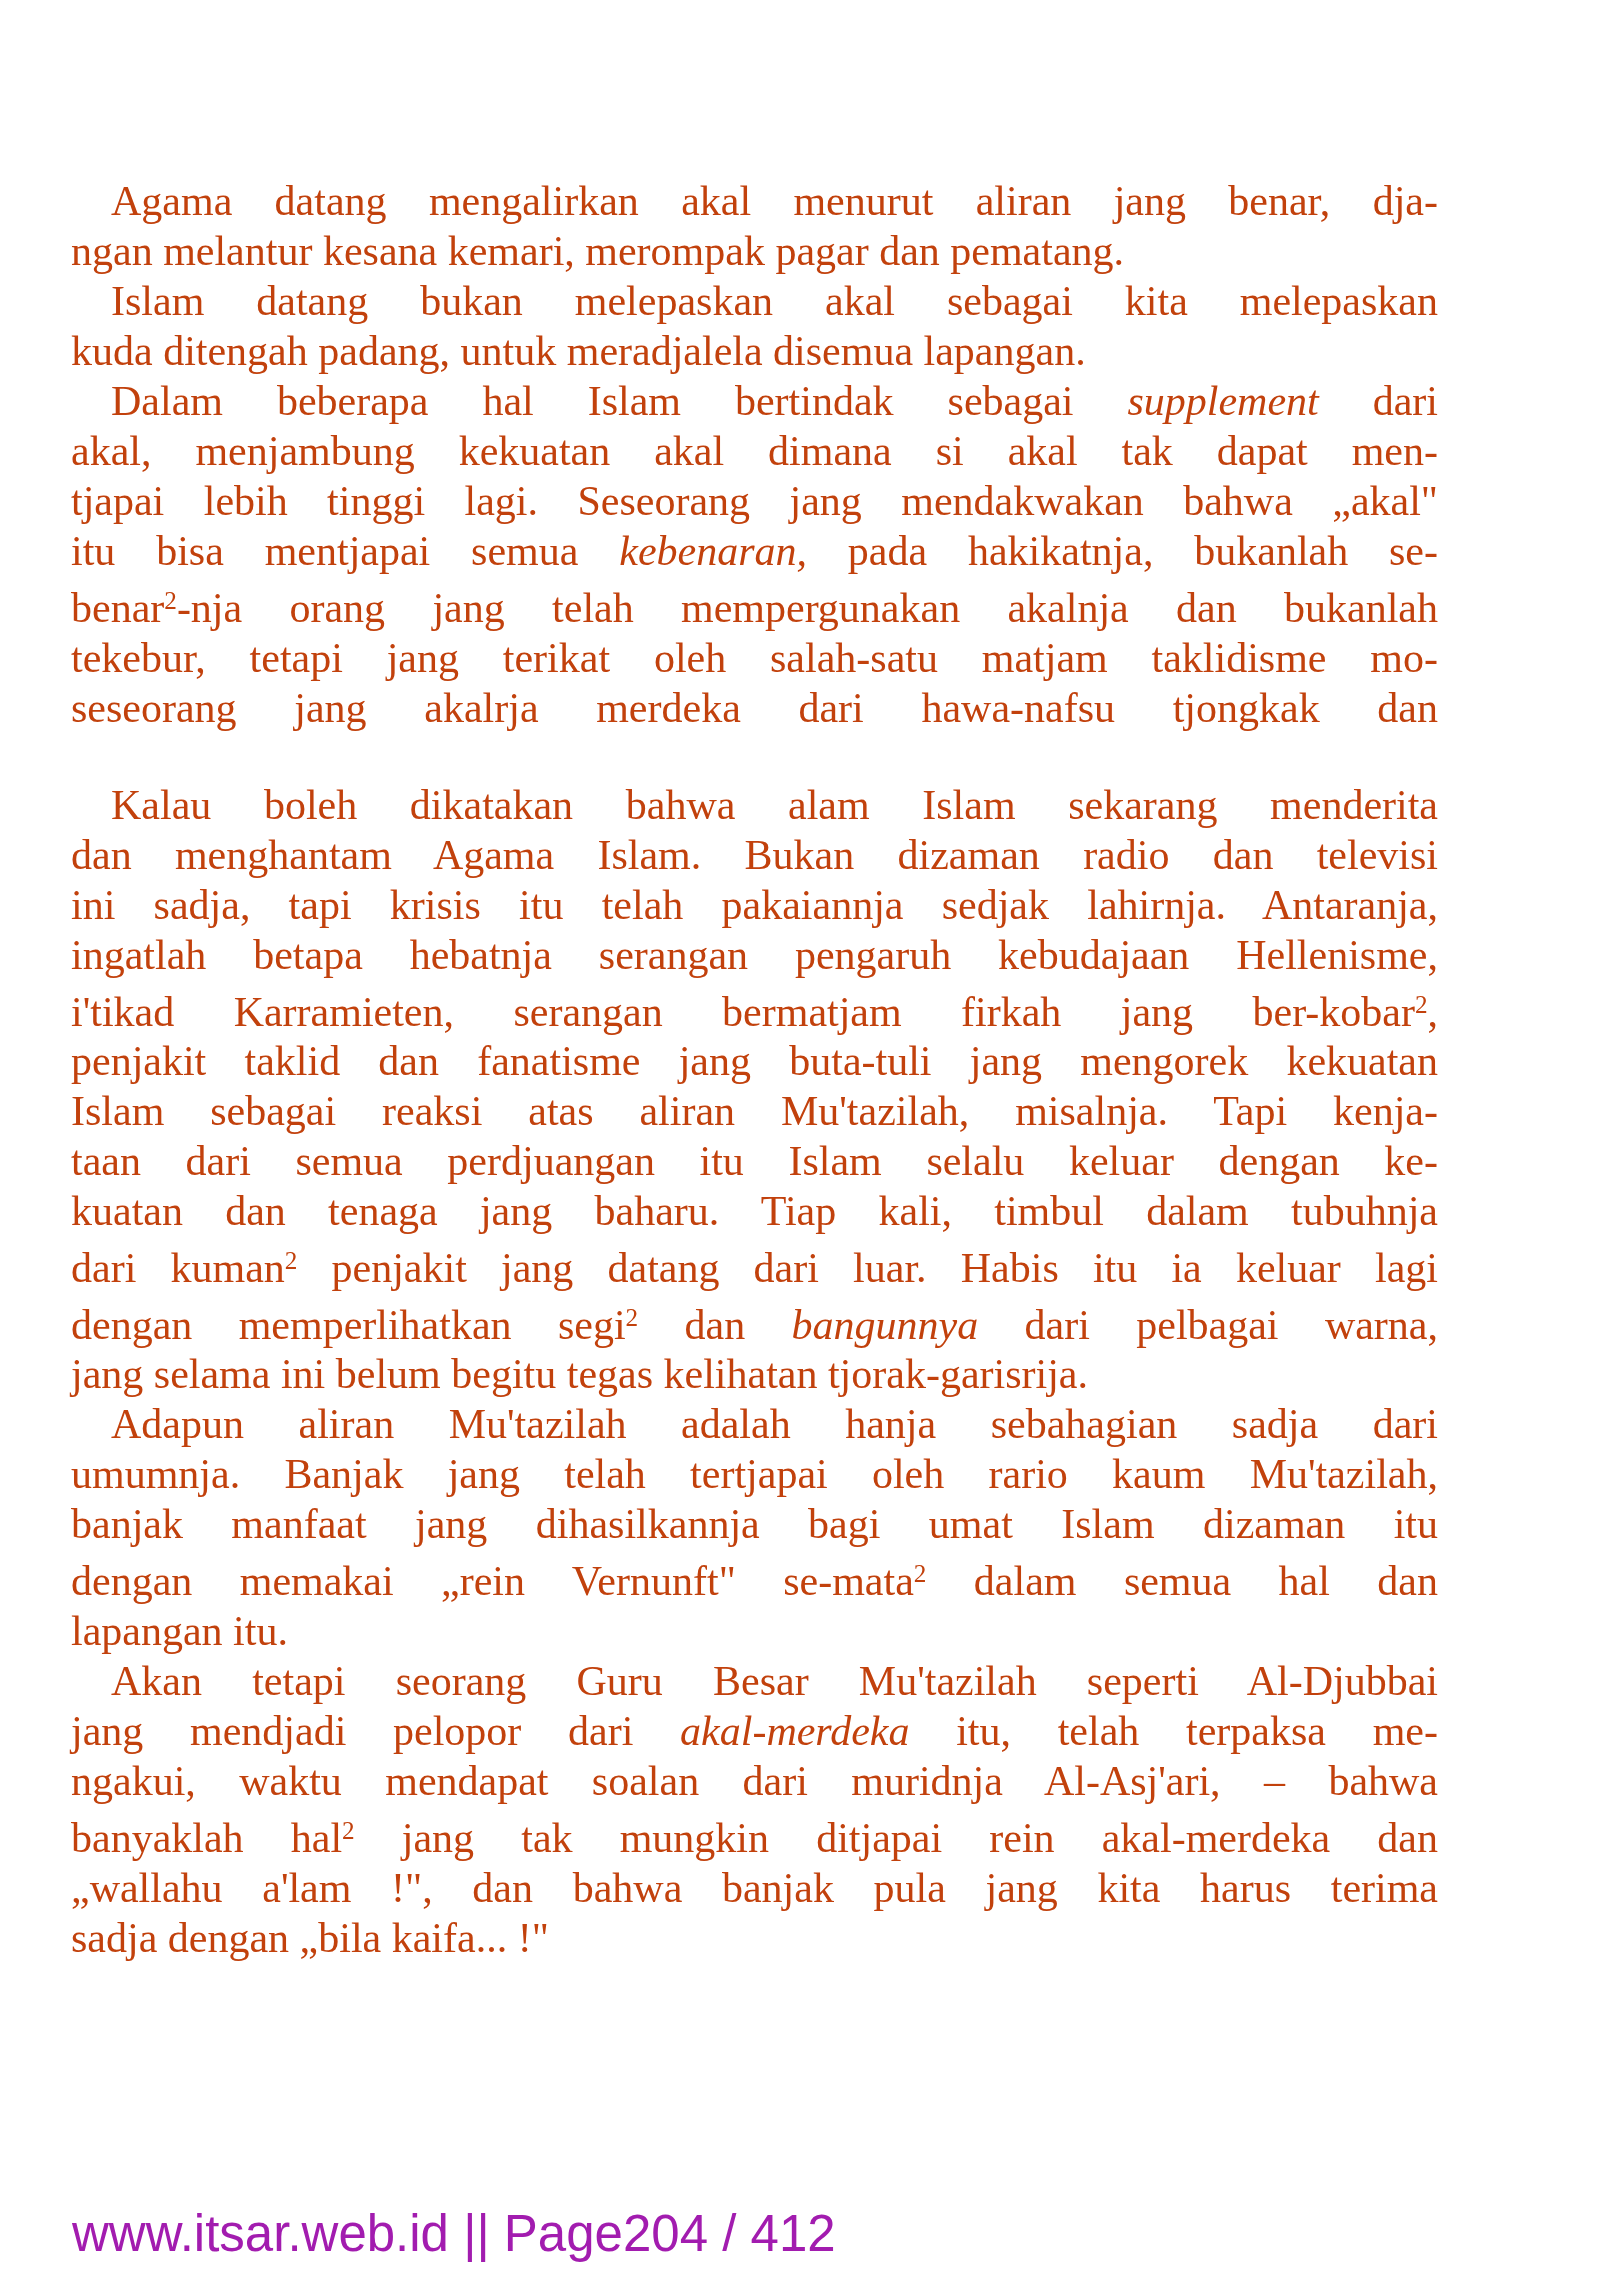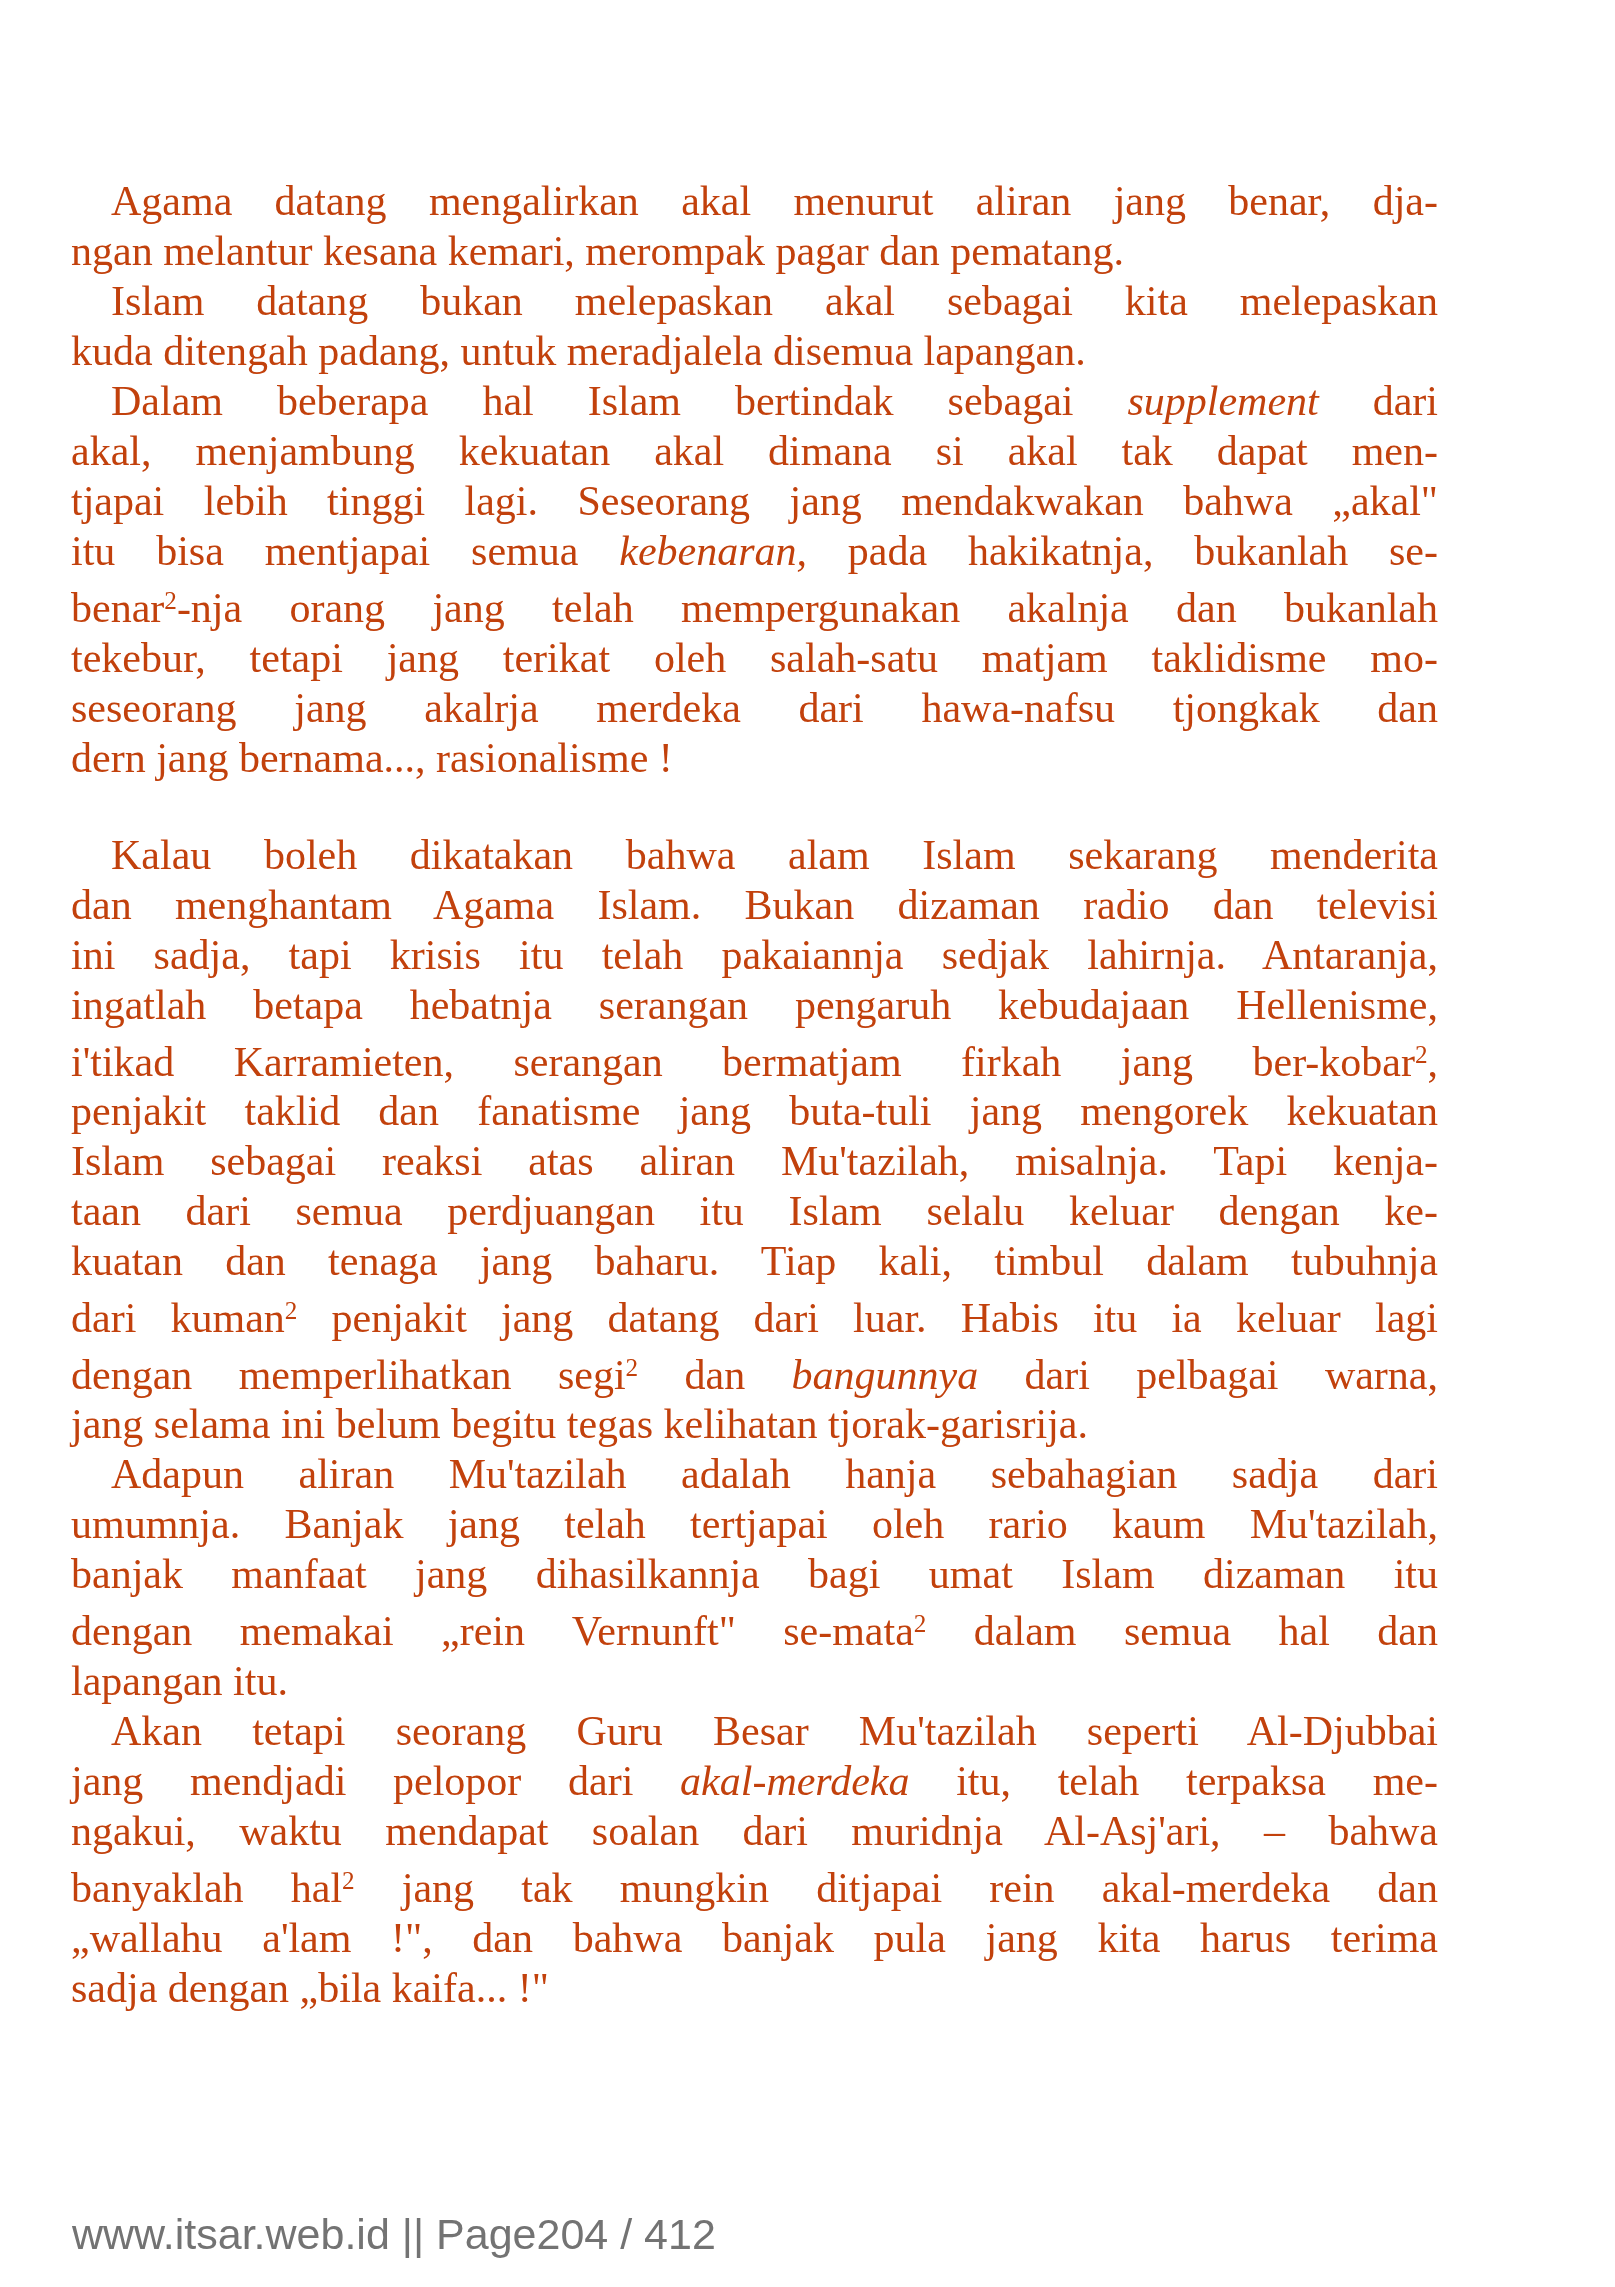--- a/index.html
+++ b/index.html
@@ -31,23 +31,23 @@
   }
   .line.last { text-align-last: left; }
   .line.first { text-indent: 40px; }
   .it { font-style: italic; }
   .sup { font-size: 0.6em; vertical-align: 0.5em; }
   #page-footer {
     position: absolute;
     left: 72px;
     top: 2213px;
     font-family: "Liberation Sans", sans-serif;
-    font-size: 43px;
+    font-size: 51px;
     line-height: 42px;
-    color: #737373;
+    color: #a21caf;
   }
 </style>
 </head>
 <body>
 
 <main>
   <div id="text-block">
       <div class="paragraph">
         <div class="line first"><span>Agama datang mengalirkan akal menurut aliran jang benar, dja-</span></div>
         <div class="line last"><span>ngan melantur kesana kemari, merompak pagar dan pematang.</span></div>
@@ -57,21 +57,20 @@
         <div class="line last"><span>kuda ditengah padang, untuk meradjalela disemua lapangan.</span></div>
       </div>
       <div class="paragraph">
         <div class="line first"><span>Dalam beberapa hal Islam bertindak sebagai </span><span class="it">supplement</span><span> dari</span></div>
         <div class="line"><span>akal, menjambung kekuatan akal dimana si akal tak dapat men-</span></div>
         <div class="line"><span>tjapai lebih tinggi lagi. Seseorang jang mendakwakan bahwa „akal"</span></div>
         <div class="line"><span>itu bisa mentjapai semua </span><span class="it">kebenaran,</span><span> pada hakikatnja, bukanlah se-</span></div>
         <div class="line"><span>benar</span><span class="sup">2</span><span>-nja orang jang telah mempergunakan akalnja dan bukanlah</span></div>
         <div class="line"><span>tekebur, tetapi jang terikat oleh salah-satu matjam taklidisme mo-</span></div>
         <div class="line"><span>seseorang jang akalrja merdeka dari hawa-nafsu tjongkak dan</span></div>
-        <div class="line last"><span>dern jang bernama..., rasionalisme !</span></div>
       </div>
       <div class="paragraph gap-before">
         <div class="line first"><span>Kalau boleh dikatakan bahwa alam Islam sekarang menderita</span></div>
         <div class="line"><span>dan menghantam Agama Islam. Bukan dizaman radio dan televisi</span></div>
         <div class="line"><span>ini sadja, tapi krisis itu telah pakaiannja sedjak lahirnja. Antaranja,</span></div>
         <div class="line"><span>ingatlah betapa hebatnja serangan pengaruh kebudajaan Hellenisme,</span></div>
         <div class="line"><span>i'tikad Karramieten, serangan bermatjam firkah jang ber-kobar</span><span class="sup">2</span><span>,</span></div>
         <div class="line"><span>penjakit taklid dan fanatisme jang buta-tuli jang mengorek kekuatan</span></div>
         <div class="line"><span>Islam sebagai reaksi atas aliran Mu'tazilah, misalnja. Tapi kenja-</span></div>
         <div class="line"><span>taan dari semua perdjuangan itu Islam selalu keluar dengan ke-</span></div>

